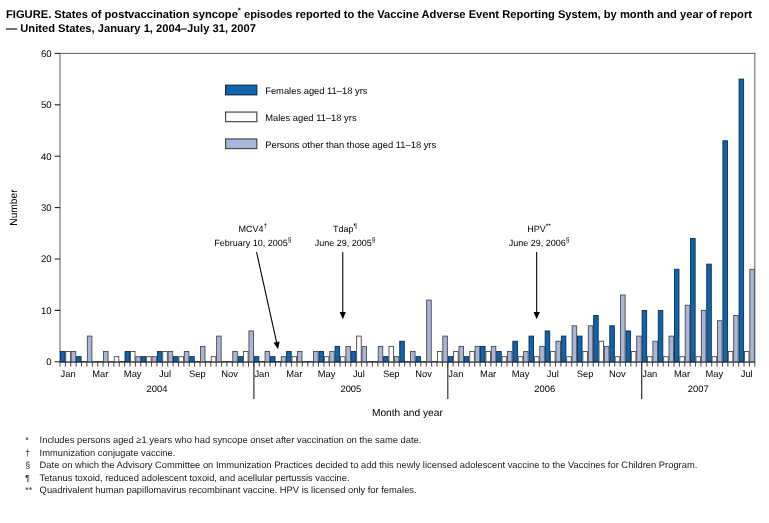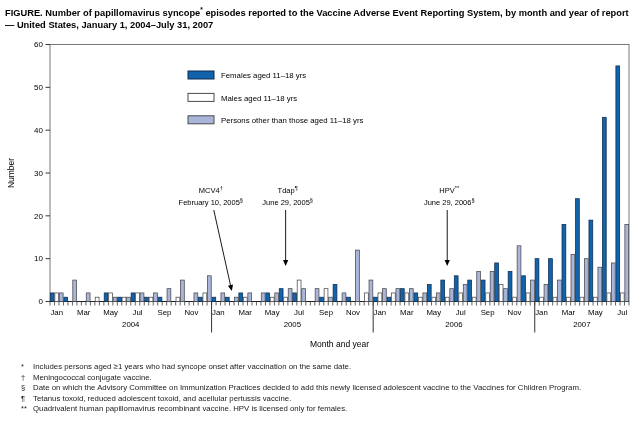--- a/index.html
+++ b/index.html
@@ -12,21 +12,21 @@
   .footnotes{position:absolute;left:21px;top:362px;width:601px;
              font-size:7.8px;line-height:10.6px;color:#1a1a1a;}
   .fn-row{display:flex;}
   .fn-marker{flex:0 0 12px;font-size:7.4px;}
   .fn-text{flex:1;}
 </style>
 </head>
 <body>
 
 <div class="figure">
-  <div class="title"><span>FIGURE. Number of papillomavirus syncope</span><sup>*</sup><span> episodes reported to the Vaccine Adverse Event Reporting System, by month and year of report — United States, January 1, 2004–July 31, 2007</span></div>
+  <div class="title"><span>FIGURE. States of postvaccination syncope</span><sup>*</sup><span> episodes reported to the Vaccine Adverse Event Reporting System, by month and year of report — United States, January 1, 2004–July 31, 2007</span></div>
 
   <svg id="chart-svg" width="641" height="358" viewBox="0 0 641 358">
       <rect x="50" y="44.5" width="579" height="257" fill="none" stroke="#6b6b6b" stroke-width="0.9"></rect>
       <line x1="50" y1="301.5" x2="629" y2="301.5" stroke="#222" stroke-width="1"></line>
       <line x1="45.5" y1="301.5" x2="50" y2="301.5" stroke="#222" stroke-width="0.9"></line>
       <text x="43" y="304.3" text-anchor="end" font-size="8" font-family="&quot;Liberation Sans&quot;,sans-serif" fill="#000">0</text>
       <line x1="45.5" y1="258.6666666666667" x2="50" y2="258.6666666666667" stroke="#222" stroke-width="0.9"></line>
       <text x="43" y="261.4666666666667" text-anchor="end" font-size="8" font-family="&quot;Liberation Sans&quot;,sans-serif" fill="#000">10</text>
       <line x1="45.5" y1="215.83333333333334" x2="50" y2="215.83333333333334" stroke="#222" stroke-width="0.9"></line>
       <text x="43" y="218.63333333333335" text-anchor="end" font-size="8" font-family="&quot;Liberation Sans&quot;,sans-serif" fill="#000">20</text>
@@ -330,21 +330,21 @@
       <polygon points="-6,-2.6 -6,2.6 0,0" fill="#000" transform="translate(447.22093023255815,266) rotate(90)"></polygon>
     </svg>
 
   <div class="footnotes" id="footnotes">
       <div class="fn-row">
         <span class="fn-marker">*</span>
         <span class="fn-text">Includes persons aged ≥1 years who had syncope onset after vaccination on the same date.</span>
       </div>
       <div class="fn-row">
         <span class="fn-marker">†</span>
-        <span class="fn-text">Meningococcal conjugate vaccine.</span>
+        <span class="fn-text">Immunization conjugate vaccine.</span>
       </div>
       <div class="fn-row">
         <span class="fn-marker">§</span>
         <span class="fn-text">Date on which the Advisory Committee on Immunization Practices decided to add this newly licensed adolescent vaccine to the Vaccines for Children Program.</span>
       </div>
       <div class="fn-row">
         <span class="fn-marker">¶</span>
         <span class="fn-text">Tetanus toxoid, reduced adolescent toxoid, and acellular pertussis vaccine.</span>
       </div>
       <div class="fn-row">

